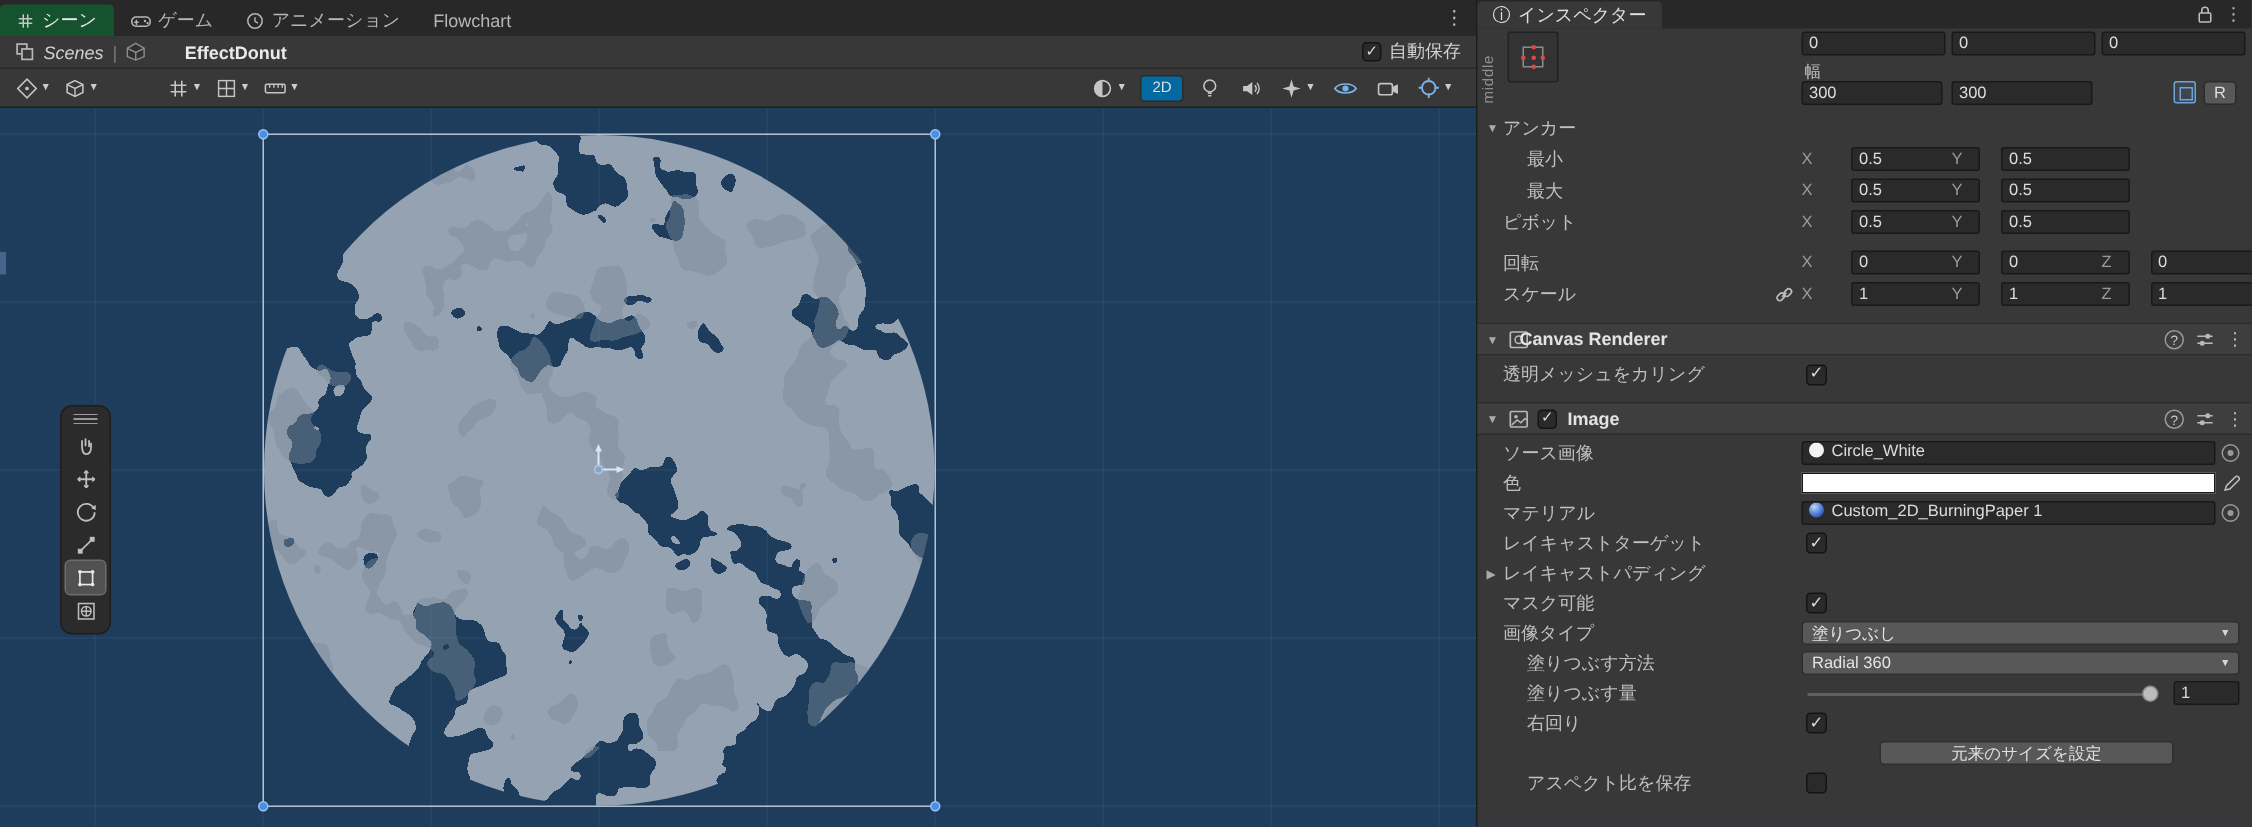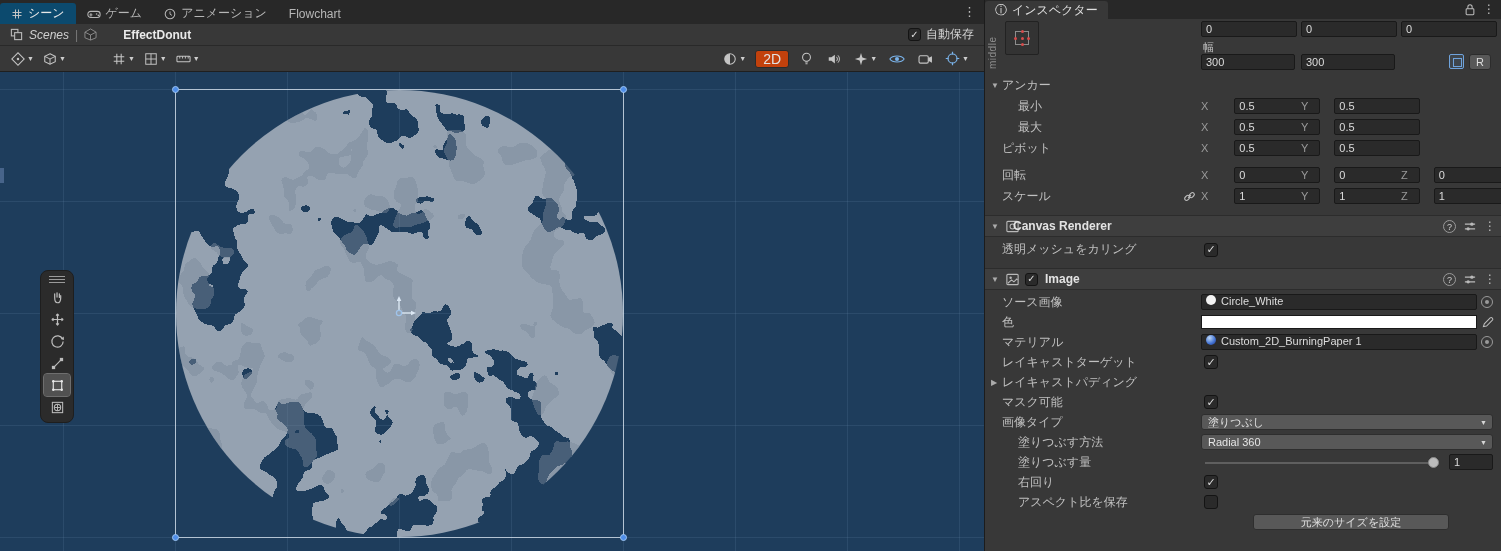--- a/index.html
+++ b/index.html
@@ -15,21 +15,21 @@
 
   
   .topbar {
     position:absolute; left:0; top:0; width:984px; height:24px;
     background:#282828; display:flex; align-items:flex-end;
   }
   .tab {
     height:21px; display:flex; align-items:center; gap:5px;
     padding:0 11px; color:#b6b6b6; cursor:default; font-size:12px;
   }
-  .tab.active { background:#0c4a6e; color:#e8e8e8; border-radius:3px 3px 0 0; }
+  .tab.active { background:#14532d; color:#e8e8e8; border-radius:3px 3px 0 0; }
   .kebab { position:absolute; right:8px; top:4px; color:#bdbdbd; font-size:13px; }
 
   
   .breadcrumbbar {
     position:absolute; left:0; top:24px; width:984px; height:22px;
     background:#383838; border-bottom:1px solid #292929;
     display:flex; align-items:center; padding:0 10px; gap:6px;
   }
   .crumb { color:#cfcfcf;font-style:italic; }
   .crumb-current { color:#eaeaea; font-weight:bold;margin-left:20px; }
@@ -41,22 +41,22 @@
     position:absolute; left:0; top:46px; width:984px; height:26px;
     background:#383838; border-bottom:1px solid #1f1f1f;
     display:flex; align-items:center; padding:0 8px; gap:3px;
   }
   .tbtn {
     height:20px; min-width:22px; display:flex; align-items:center; justify-content:center;
     gap:2px; padding:0 3px; border-radius:3px; color:#c5c5c5;
   }
   .tbtn .caret { font-size:7px; color:#cdcdcd; }
   .tbtn-2d {
-    height:18px; padding:0 7px; background:#c2410c; border:1px solid #2b2b2b;
-    border-radius:3px; color:#e2e2e2; font-size:14px; display:flex; align-items:center;
+    height:18px; padding:0 7px; background:#0369a1; border:1px solid #2b2b2b;
+    border-radius:3px; color:#e2e2e2; font-size:10px; display:flex; align-items:center;
   }
   .tb-gap { width:34px; }
   .tb-right { margin-left:auto; display:flex; align-items:center; gap:6px; padding-right:4px; }
 
   
   .scene {
     position:absolute; left:0; top:72px; width:984px; height:479px;
     background:#1e3d5c; overflow:hidden;
   }
   .scene-grid {
@@ -739,22 +739,22 @@
     </div>
 
     <div class="irow20">
       <span class="lbl lbl-ind">右回り</span>
       <span class="checkbox cb216">
           <span>✓</span>
         </span>
     </div>
 
     <div class="irow20">
+      <div class="nativebtn">元来のサイズを設定</div>
+    </div>
+
+    <div class="irow20">
       <span class="lbl lbl-ind">アスペクト比を保存</span>
       <span class="checkbox cb216"></span>
     </div>
 
-    <div class="irow20">
-      <div class="nativebtn">元来のサイズを設定</div>
-    </div>
-
   </div>
 </div>
 
 </body></html>

